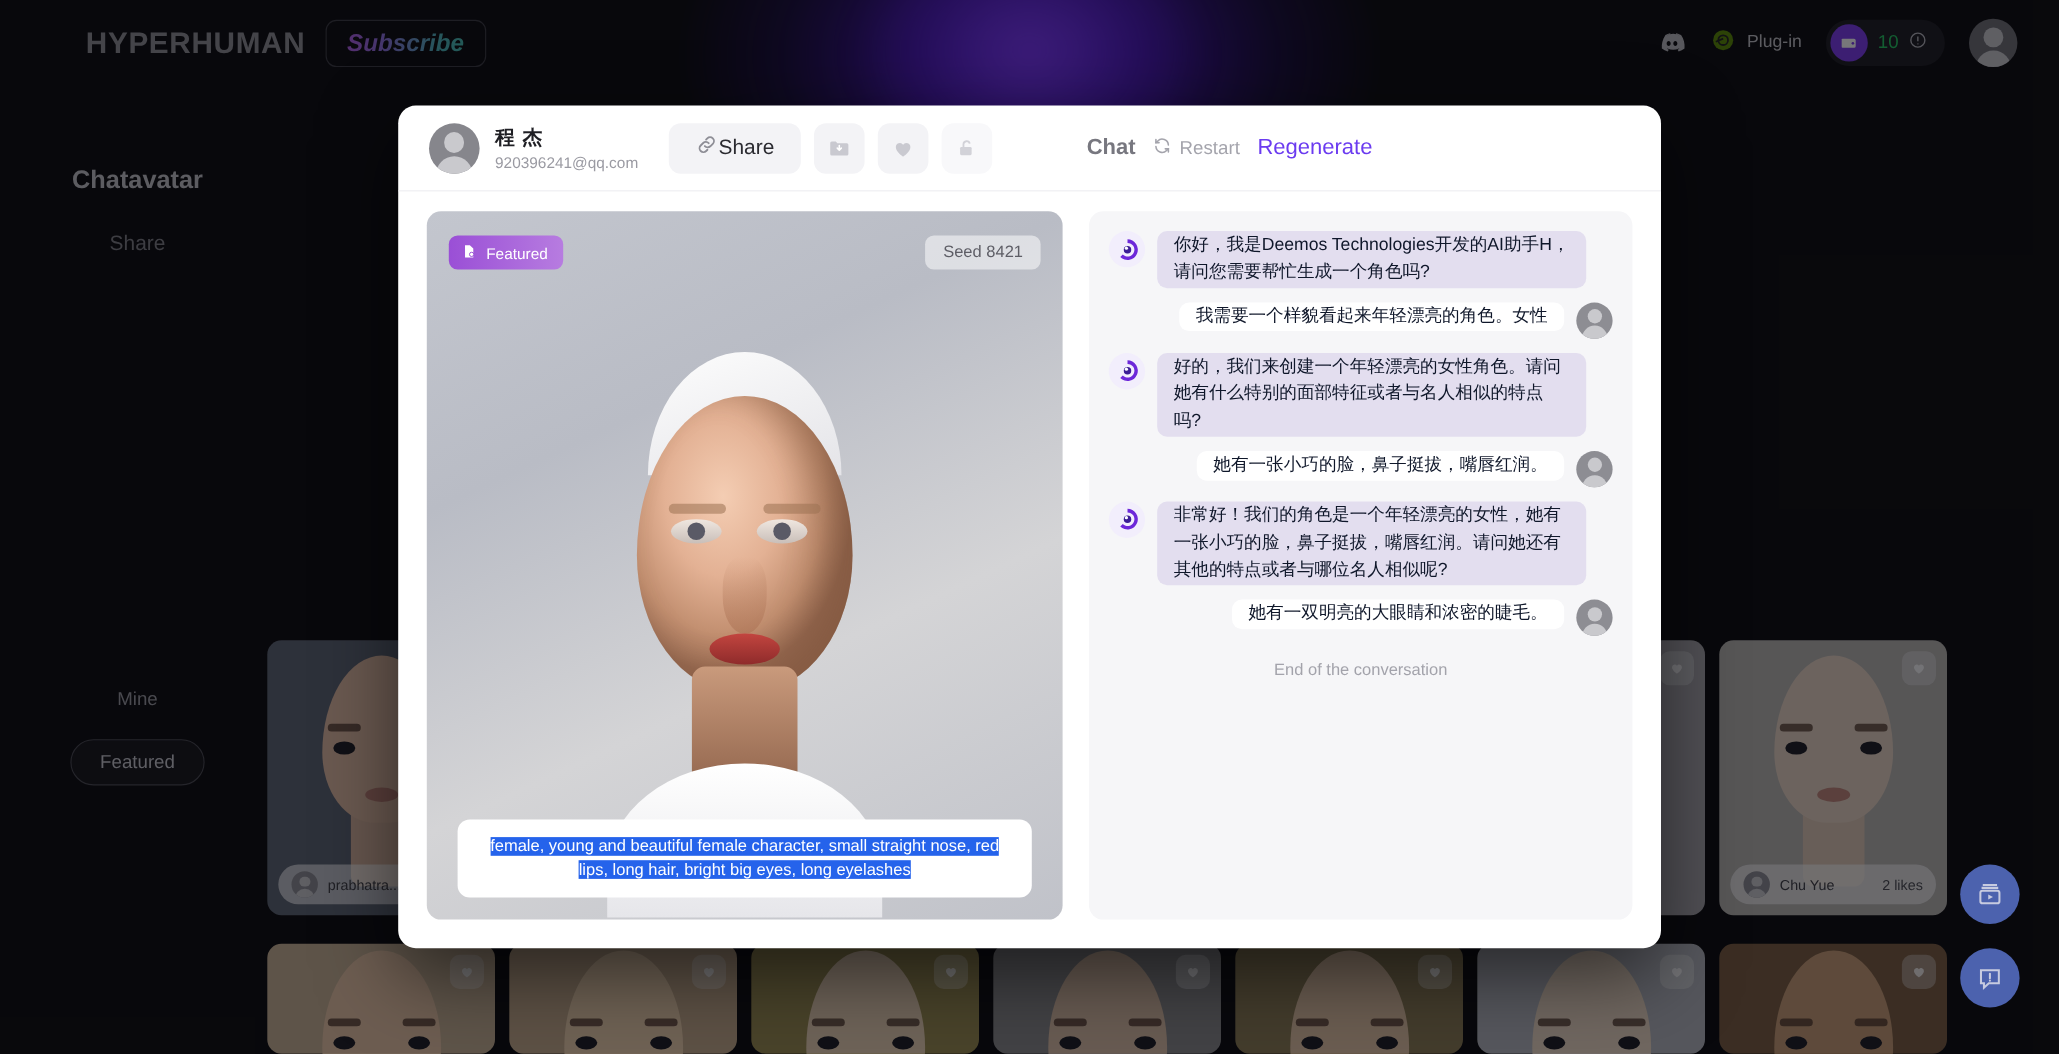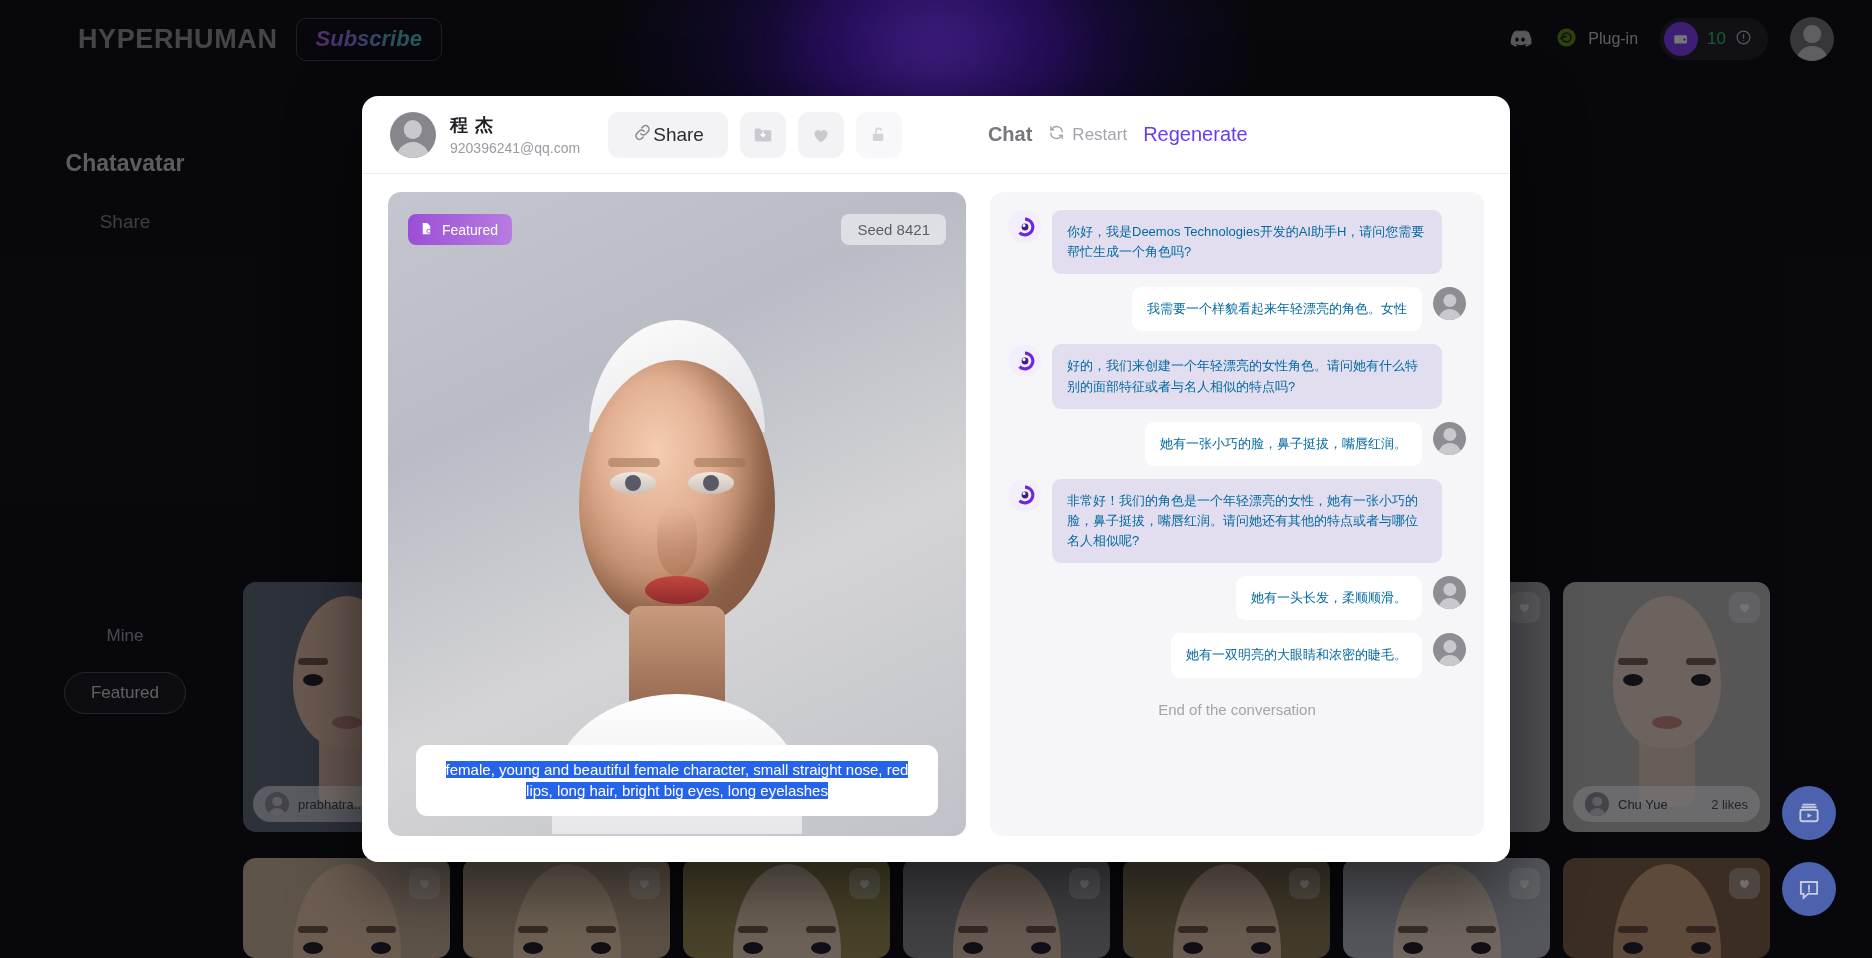--- a/index.html
+++ b/index.html
@@ -211,22 +211,22 @@
   }
   .msg { display: flex; gap: 11px; align-items: flex-start; }
   .msg.user { justify-content: flex-end; }
   .bot-av {
     width: 33px; height: 33px; border-radius: 50%; background: #f2eefc; flex: none;
     display: flex; align-items: center; justify-content: center;
   }
   .user-av { width: 33px; height: 33px; border-radius: 50%; background: #8d8d93;
              overflow: hidden; position: relative; flex: none; }
   .bubble {
-    max-width: 390px; border-radius: 9px; padding: 12px 15px;
-    font-size: 13px; line-height: 1.55; color: #0369a1;
+    max-width: 390px; border-radius: 9px; padding: 1px 15px;
+    font-size: 16px; line-height: 1.55; color: #0f172a;
   }
   .bubble.bot { background: #e3deef; }
   .bubble.user { background: #ffffff; }
   .conv-end { text-align: center; color: #a3a3ab; font-size: 15px; padding: 10px 0 4px 0; }
 
   
   .fab-col { position: absolute; right: 36px; bottom: 42px; display: flex; flex-direction: column; gap: 22px; z-index: 40; }
   .fab { width: 54px; height: 54px; border-radius: 50%; background: #4c62ae;
          display: flex; align-items: center; justify-content: center; cursor: pointer; }
 </style>
@@ -659,27 +659,20 @@
             <div class="bot-av">
               <svg width="24" height="24" viewBox="0 0 24 24">
                 <path d="M12 2.6a9.4 9.4 0 1 1-6.6 16.1l2.3-2.3A6.2 6.2 0 1 0 12 5.8Z" fill="#6d28d9"></path>
                 <circle cx="12" cy="12" r="3.4" fill="#3b1d96"></circle>
                 <circle cx="11" cy="10.6" r="1.5" fill="#ffffff"></circle>
               </svg>
             </div>
             <div class="bubble bot">非常好！我们的角色是一个年轻漂亮的女性，她有一张小巧的脸，鼻子挺拔，嘴唇红润。请问她还有其他的特点或者与哪位名人相似呢?</div>
           </div>
           <div class="msg user">
-            <div class="bubble user">她有一头长发，柔顺顺滑。</div>
-            <div class="user-av">
-              <div class="av-head"></div>
-              <div class="av-body"></div>
-            </div>
-          </div>
-          <div class="msg user">
             <div class="bubble user">她有一双明亮的大眼睛和浓密的睫毛。</div>
             <div class="user-av">
               <div class="av-head"></div>
               <div class="av-body"></div>
             </div>
           </div>
           <div class="conv-end">End of the conversation</div>
         </div>
     </div>
   </div>

